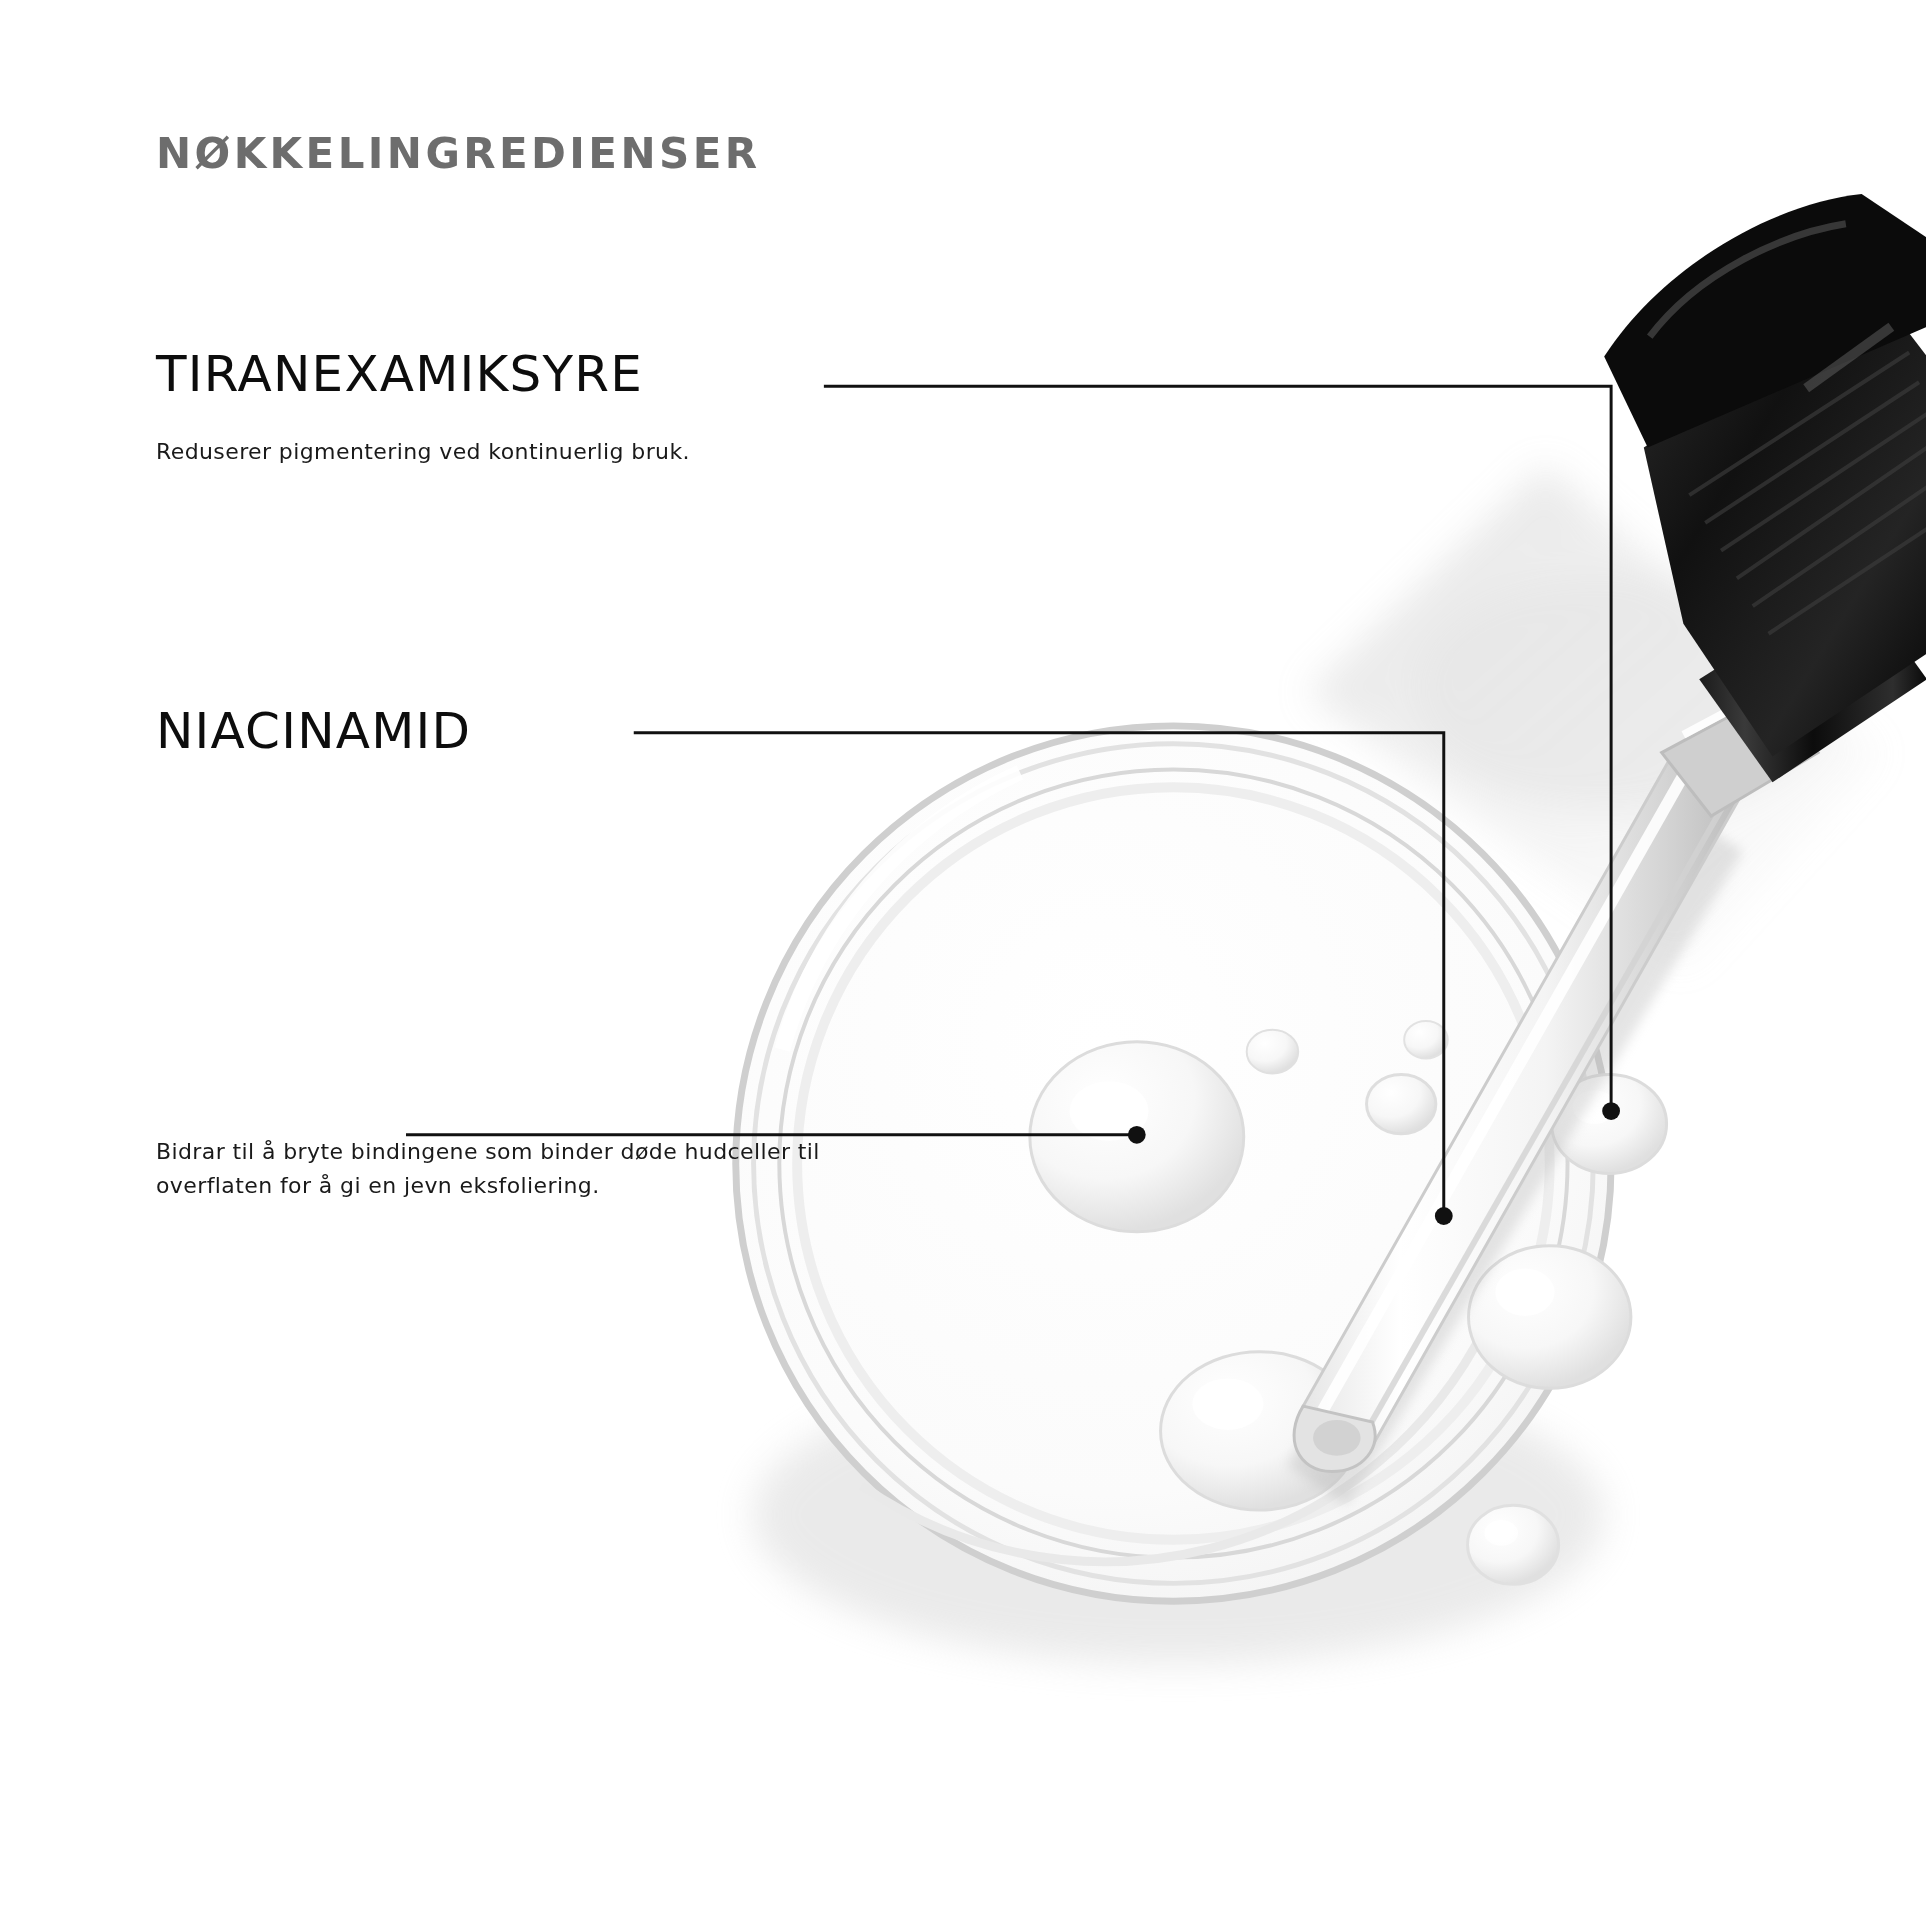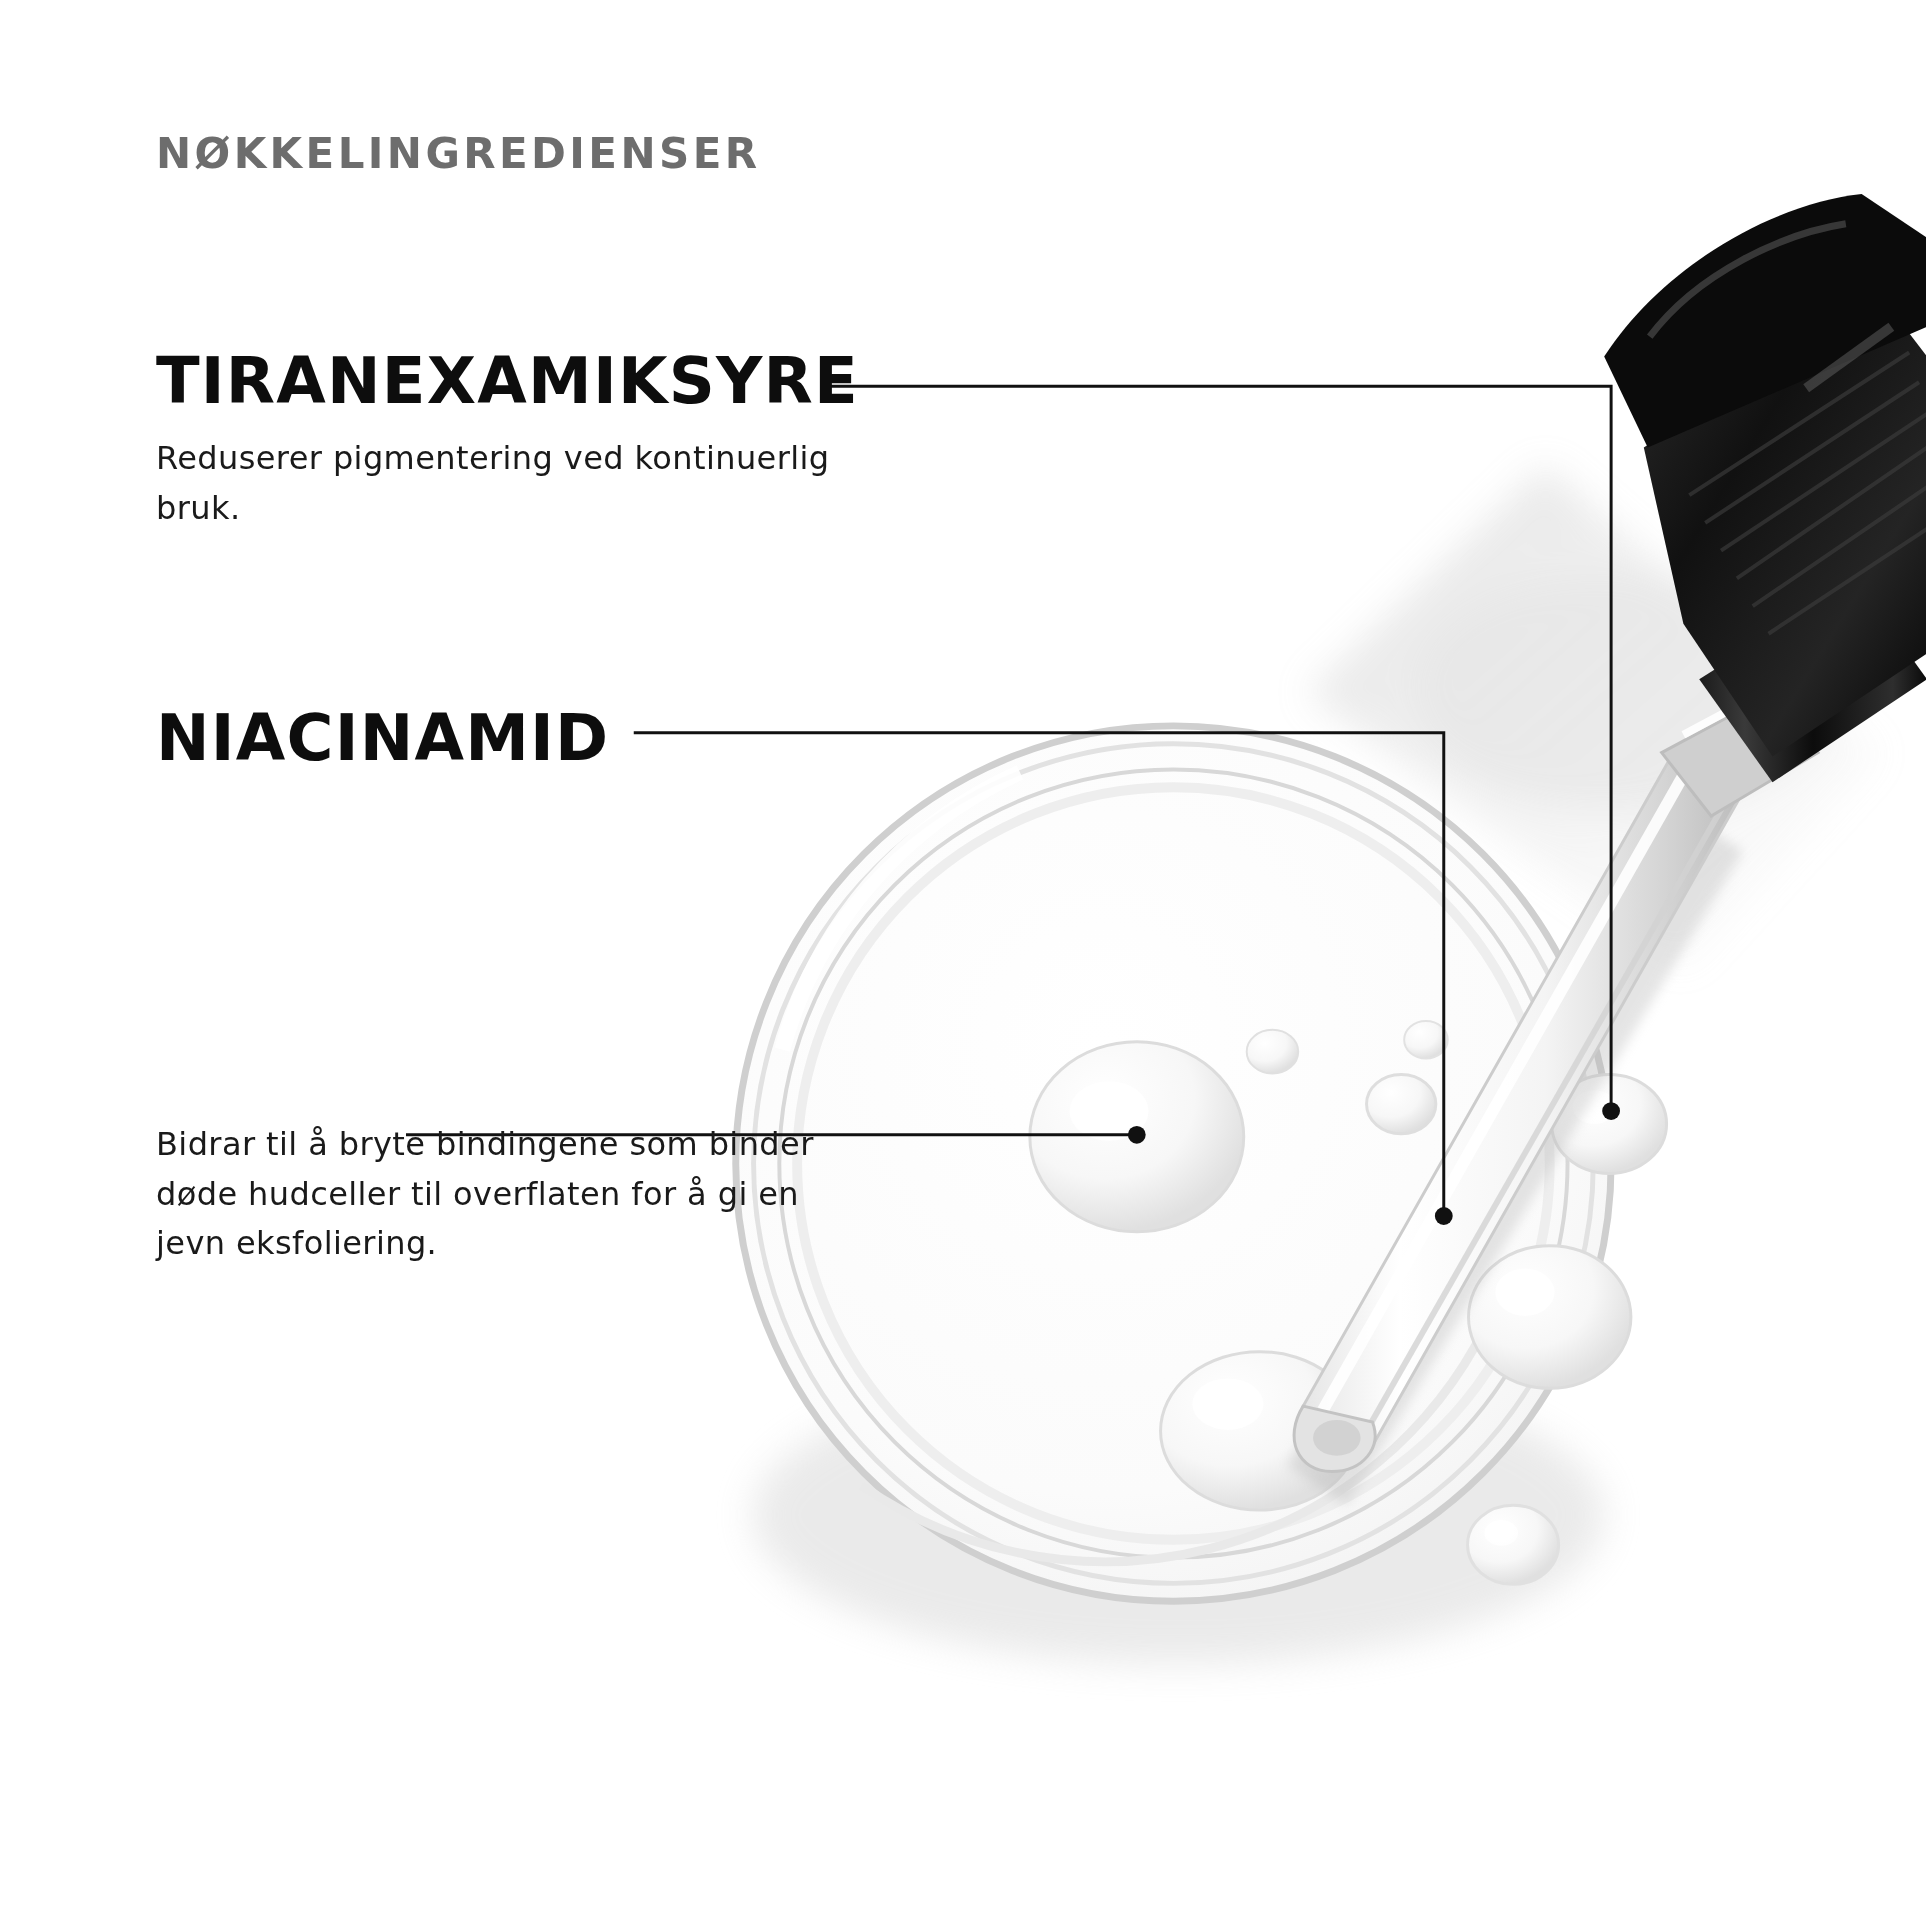--- a/index.html
+++ b/index.html
@@ -46,30 +46,30 @@
     font-family: "DejaVu Sans", sans-serif;
     white-space: nowrap;
   }
 
   .ingredient {
     position: absolute;
     left: 156px;
     width: 713px;
   }
   .ingredient .name {
-    font-size: 64px;
-    font-weight: 700;
+    font-size: 50px;
+    font-weight: 400;
     letter-spacing: 1.2px;
     color: #0d0d0d;
     line-height: 1.05;
     white-space: nowrap;
   }
   .ingredient .desc {
-    margin-top: 19px;
-    font-size: 32px;
+    margin-top: 34px;
+    font-size: 22px;
     line-height: 1.55;
     letter-spacing: 0.4px;
     color: #1a1a1a;
     font-weight: 400;
     max-width: 683px;
   }
 
   #ing-0 { top: 348px; }
   #ing-1 { top: 705px; }
   #ing-2 { top: 1101px; }

